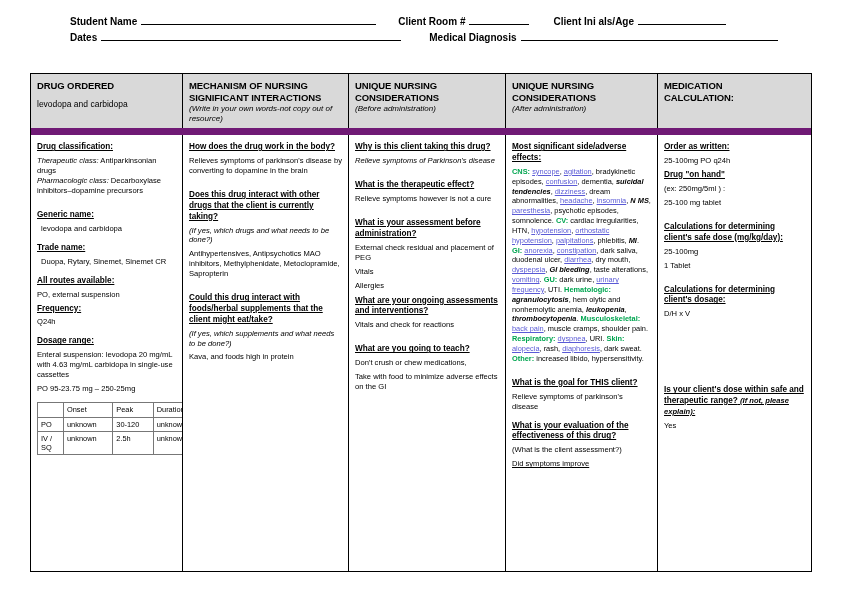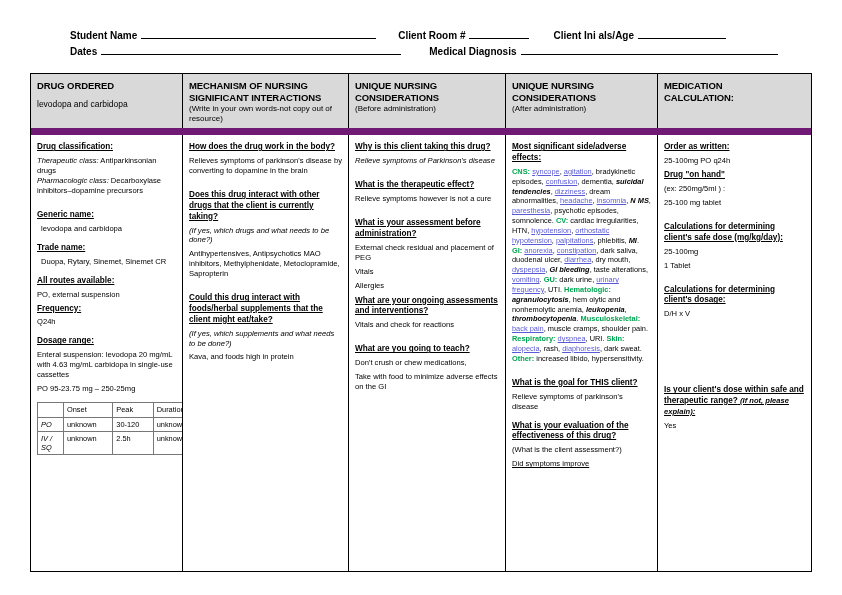--- a/index.html
+++ b/index.html
@@ -13,21 +13,21 @@
   #page {
     position: relative;
     width: 842px; height: 595px;
     overflow: hidden;
     background: #fff;
   }
 
   
   .form-head {
     position: absolute;
-    left: 30px; top: 30px;
+    left: 30px; top: 16px;
     width: 782px;
     font-size: 10px;
     font-weight: bold;
   }
   .fh-row { display: flex; align-items: baseline; height: 16px; }
   .fh-label { white-space: nowrap; }
   .fh-rule {
     display: inline-block;
     border-bottom: 1px solid #000;
     height: 9px;
@@ -72,20 +72,21 @@
   .hd-title {
     font-size: 9.5px;
     font-weight: bold;
     line-height: 1.22;
     letter-spacing: -0.1px;
   }
   .hd-sub {
     font-size: 8px;
     line-height: 1.25;
     margin-top: 1px;
+    font-style: italic;
   }
   .hd-plain {
     font-size: 8.5px;
     margin-top: 7px;
     line-height: 1.2;
   }
 
   .grid-body .col {
     font-size: 7.6px;
     line-height: 1.3;
@@ -125,21 +126,21 @@
     font-size: 7.4px;
   }
   .opd td, .opd th {
     border: 1px solid #777;
     padding: 2px 3px;
     text-align: left;
     font-weight: normal;
     vertical-align: top;
     line-height: 1.25;
   }
-  .opd td.rowlab { width: 26px; font-style: italic; }
+  .opd td.rowlab { width: 26px; }
 
   
   .se { font-size: 7.4px; line-height: 1.33; margin: 0; }
   .se .cat { color: #00a550; font-weight: bold; }
   .se .lnk { color: #5a5ad6; text-decoration: underline; }
   .se .bi { font-weight: bold; font-style: italic; }
 </style>
 </head>
 <body>
 

